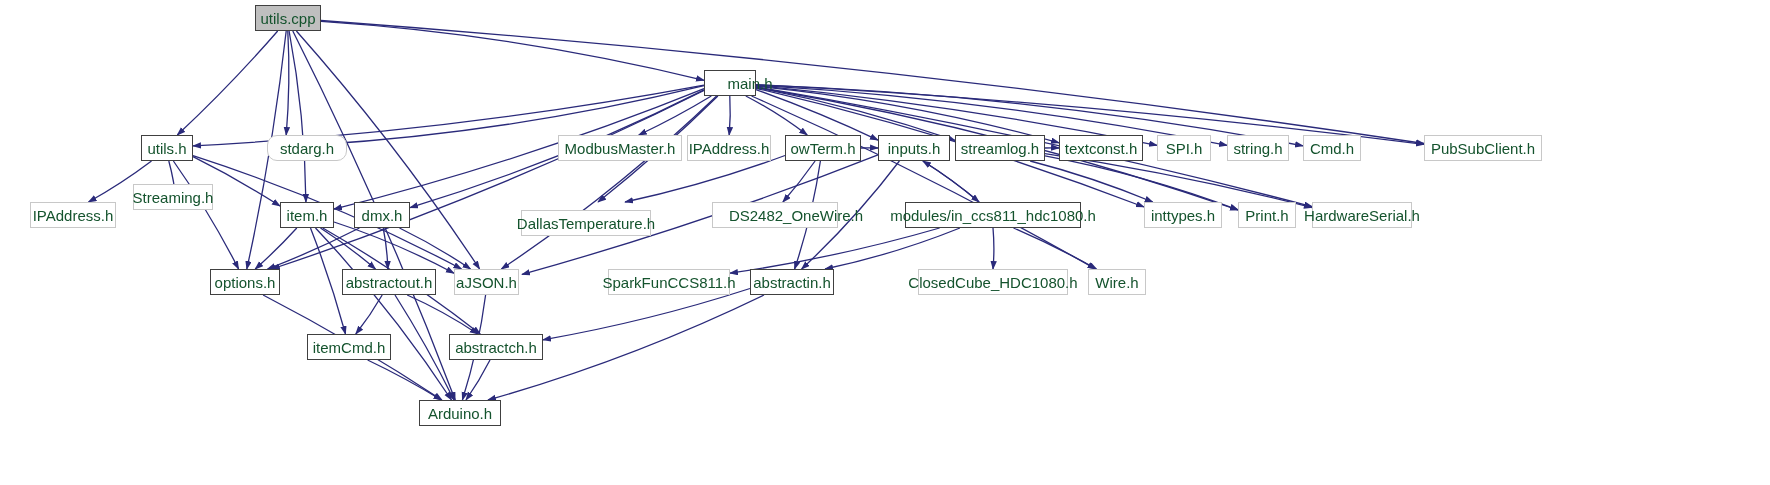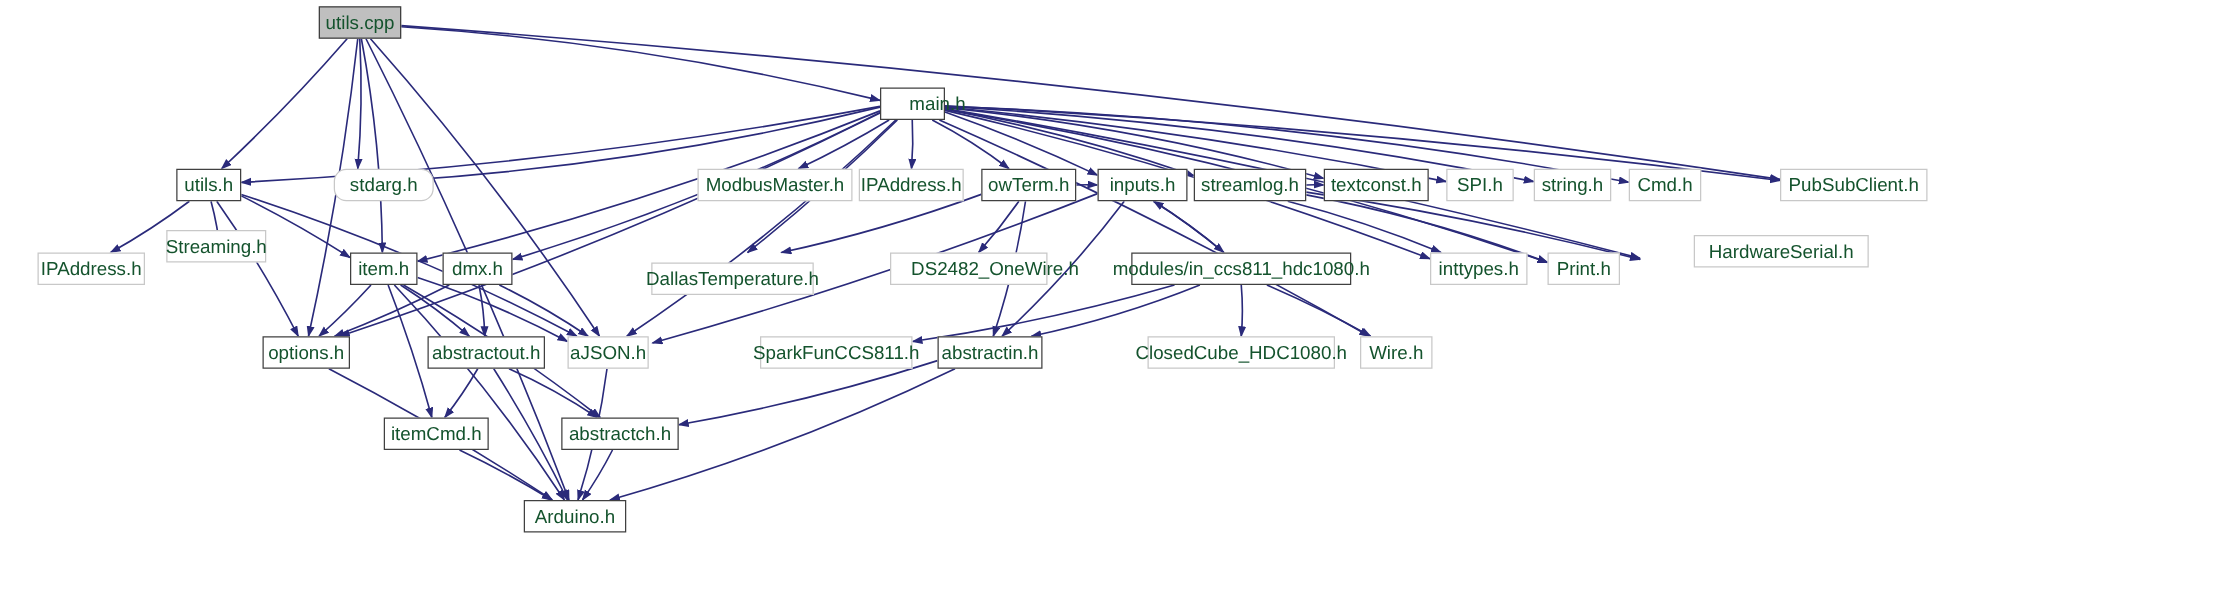--- a/index.html
+++ b/index.html
@@ -157,21 +157,21 @@
       </div>
       <div class="node strong" style="left: 905px; top: 202px; width: 176px;">
         <span class="nlabel">modules/in_ccs811_hdc1080.h</span>
       </div>
       <div class="node " style="left: 1144px; top: 202px; width: 78px;">
         <span class="nlabel">inttypes.h</span>
       </div>
       <div class="node " style="left: 1238px; top: 202px; width: 58px;">
         <span class="nlabel">Print.h</span>
       </div>
-      <div class="node " style="left: 1312px; top: 188px; width: 140px; margin-left: 43px;">
+      <div class="node " style="left: 1312px; top: 202px; width: 100px;">
         <span class="nlabel">HardwareSerial.h</span>
       </div>
       <div class="node strong" style="left: 210px; top: 269px; width: 70px;">
         <span class="nlabel">options.h</span>
       </div>
       <div class="node strong" style="left: 342px; top: 269px; width: 94px;">
         <span class="nlabel">abstractout.h</span>
       </div>
       <div class="node " style="left: 454px; top: 269px; width: 65px;">
         <span class="nlabel">aJSON.h</span>

